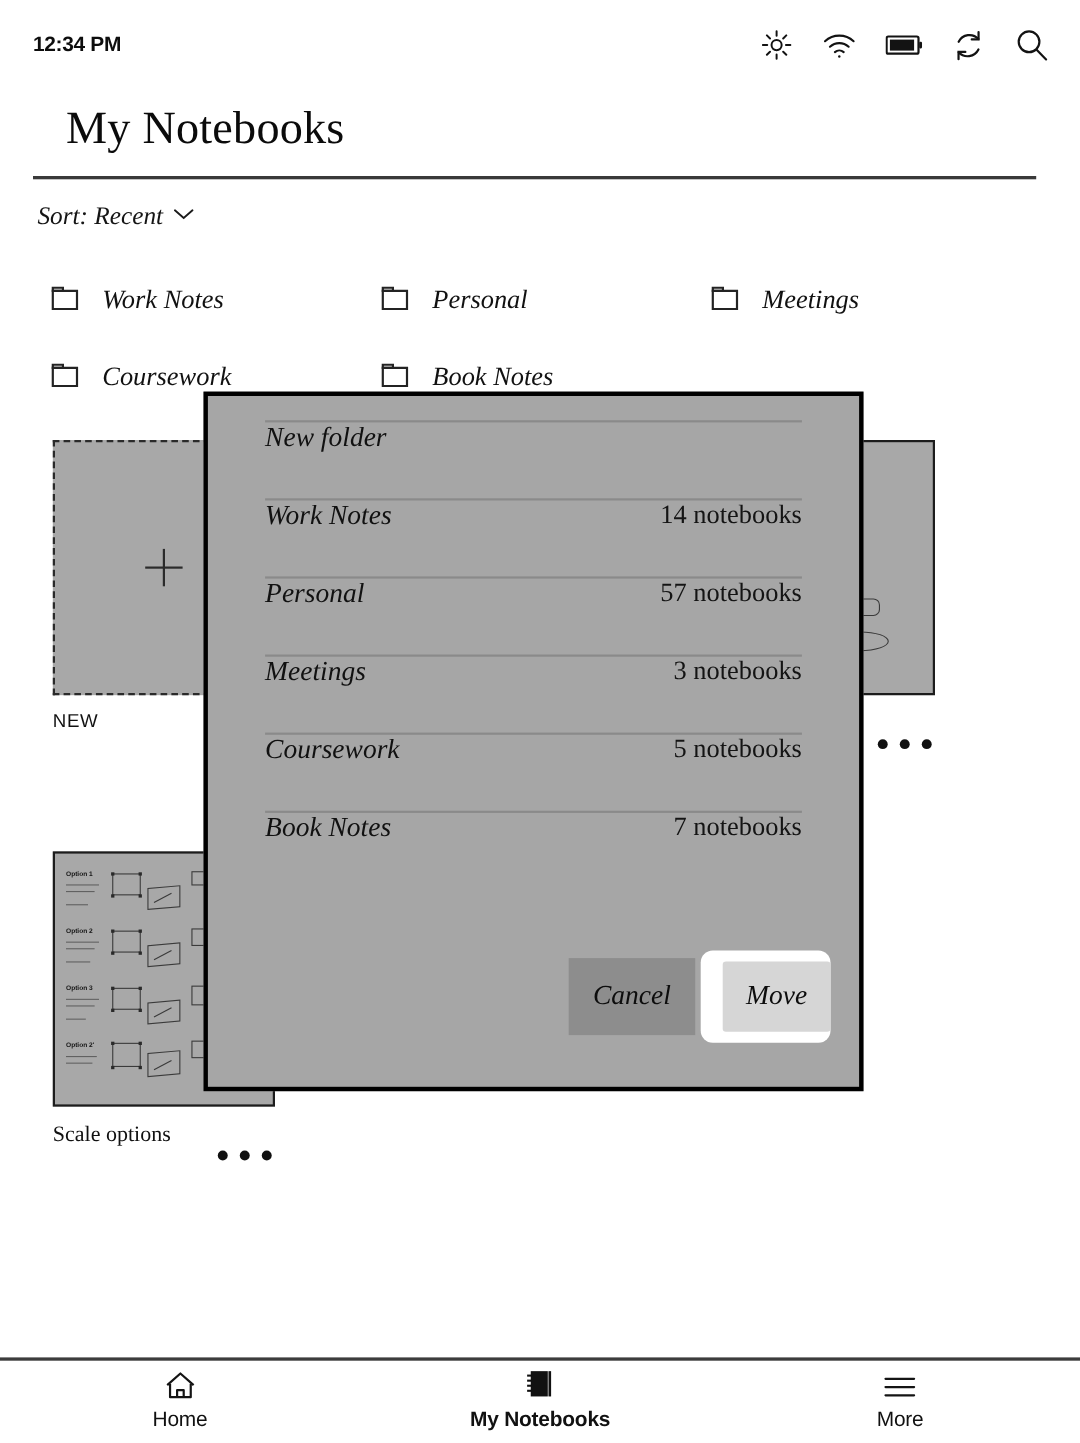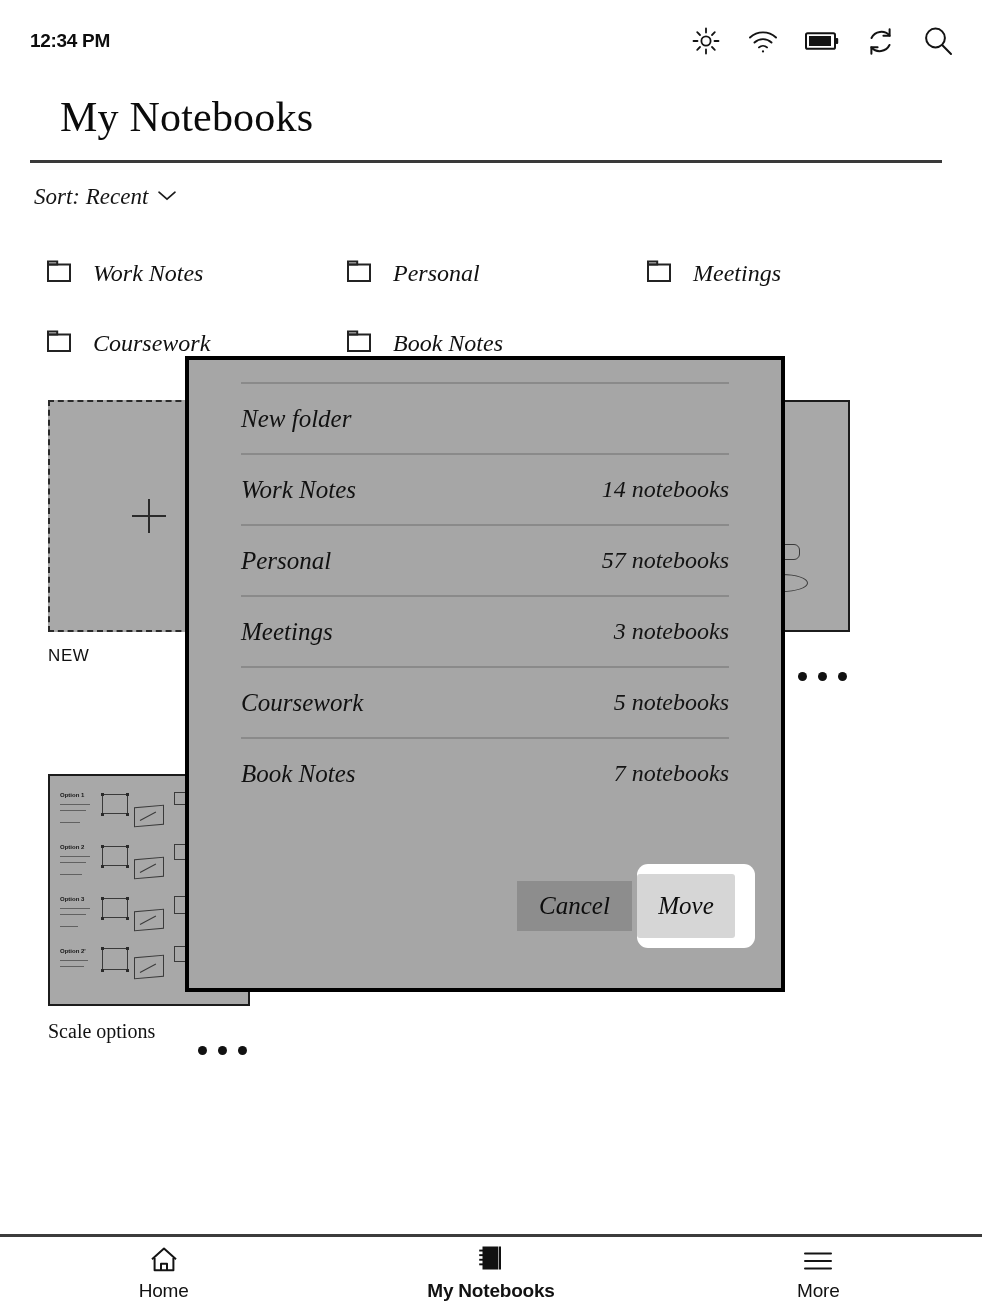--- a/index.html
+++ b/index.html
@@ -250,64 +250,62 @@
   }
   .dlg-rule {
     margin-top: 22px;
     height: 2px;
     background: #8a8a8a;
   }
   .dlg-list { margin-top: 0; }
   .dlg-item {
     height: 69px;
     display: flex;
-    align-items: center;
     justify-content: space-between;
     border-bottom: 2px solid #8a8a8a;
   }
   .dlg-item:last-child { border-bottom: none; }
   .dlg-item-name {
     font-style: italic;
     font-size: 25px;
     color: #111;
   }
   .dlg-item-count {
     font-size: 24px;
     color: #141414;
-    font-style: italic;
   }
   .dlg-actions {
     position: absolute;
     right: 26px;
     bottom: 40px;
     display: flex;
     align-items: center;
   }
   .btn {
     font-style: italic;
     font-size: 25px;
     color: #0d0d0d;
     display: flex;
     align-items: center;
     justify-content: center;
   }
   .btn-cancel {
     width: 115px;
-    height: 50px;
+    height: 70px;
     background: #8d8d8d;
     margin-left: 25px;
   }
   .btn-move-wrap {
     width: 118px;
     height: 84px;
     background: #ffffff;
     border-radius: 11px;
     display: flex;
     align-items: center;
-    justify-content: flex-start;
+    justify-content: flex-end;
     margin-left: 5px;
   }
   .btn-move {
     width: 98px;
     height: 64px;
     background: #d6d6d6;
     border-radius: 3px;
   }
 
   

